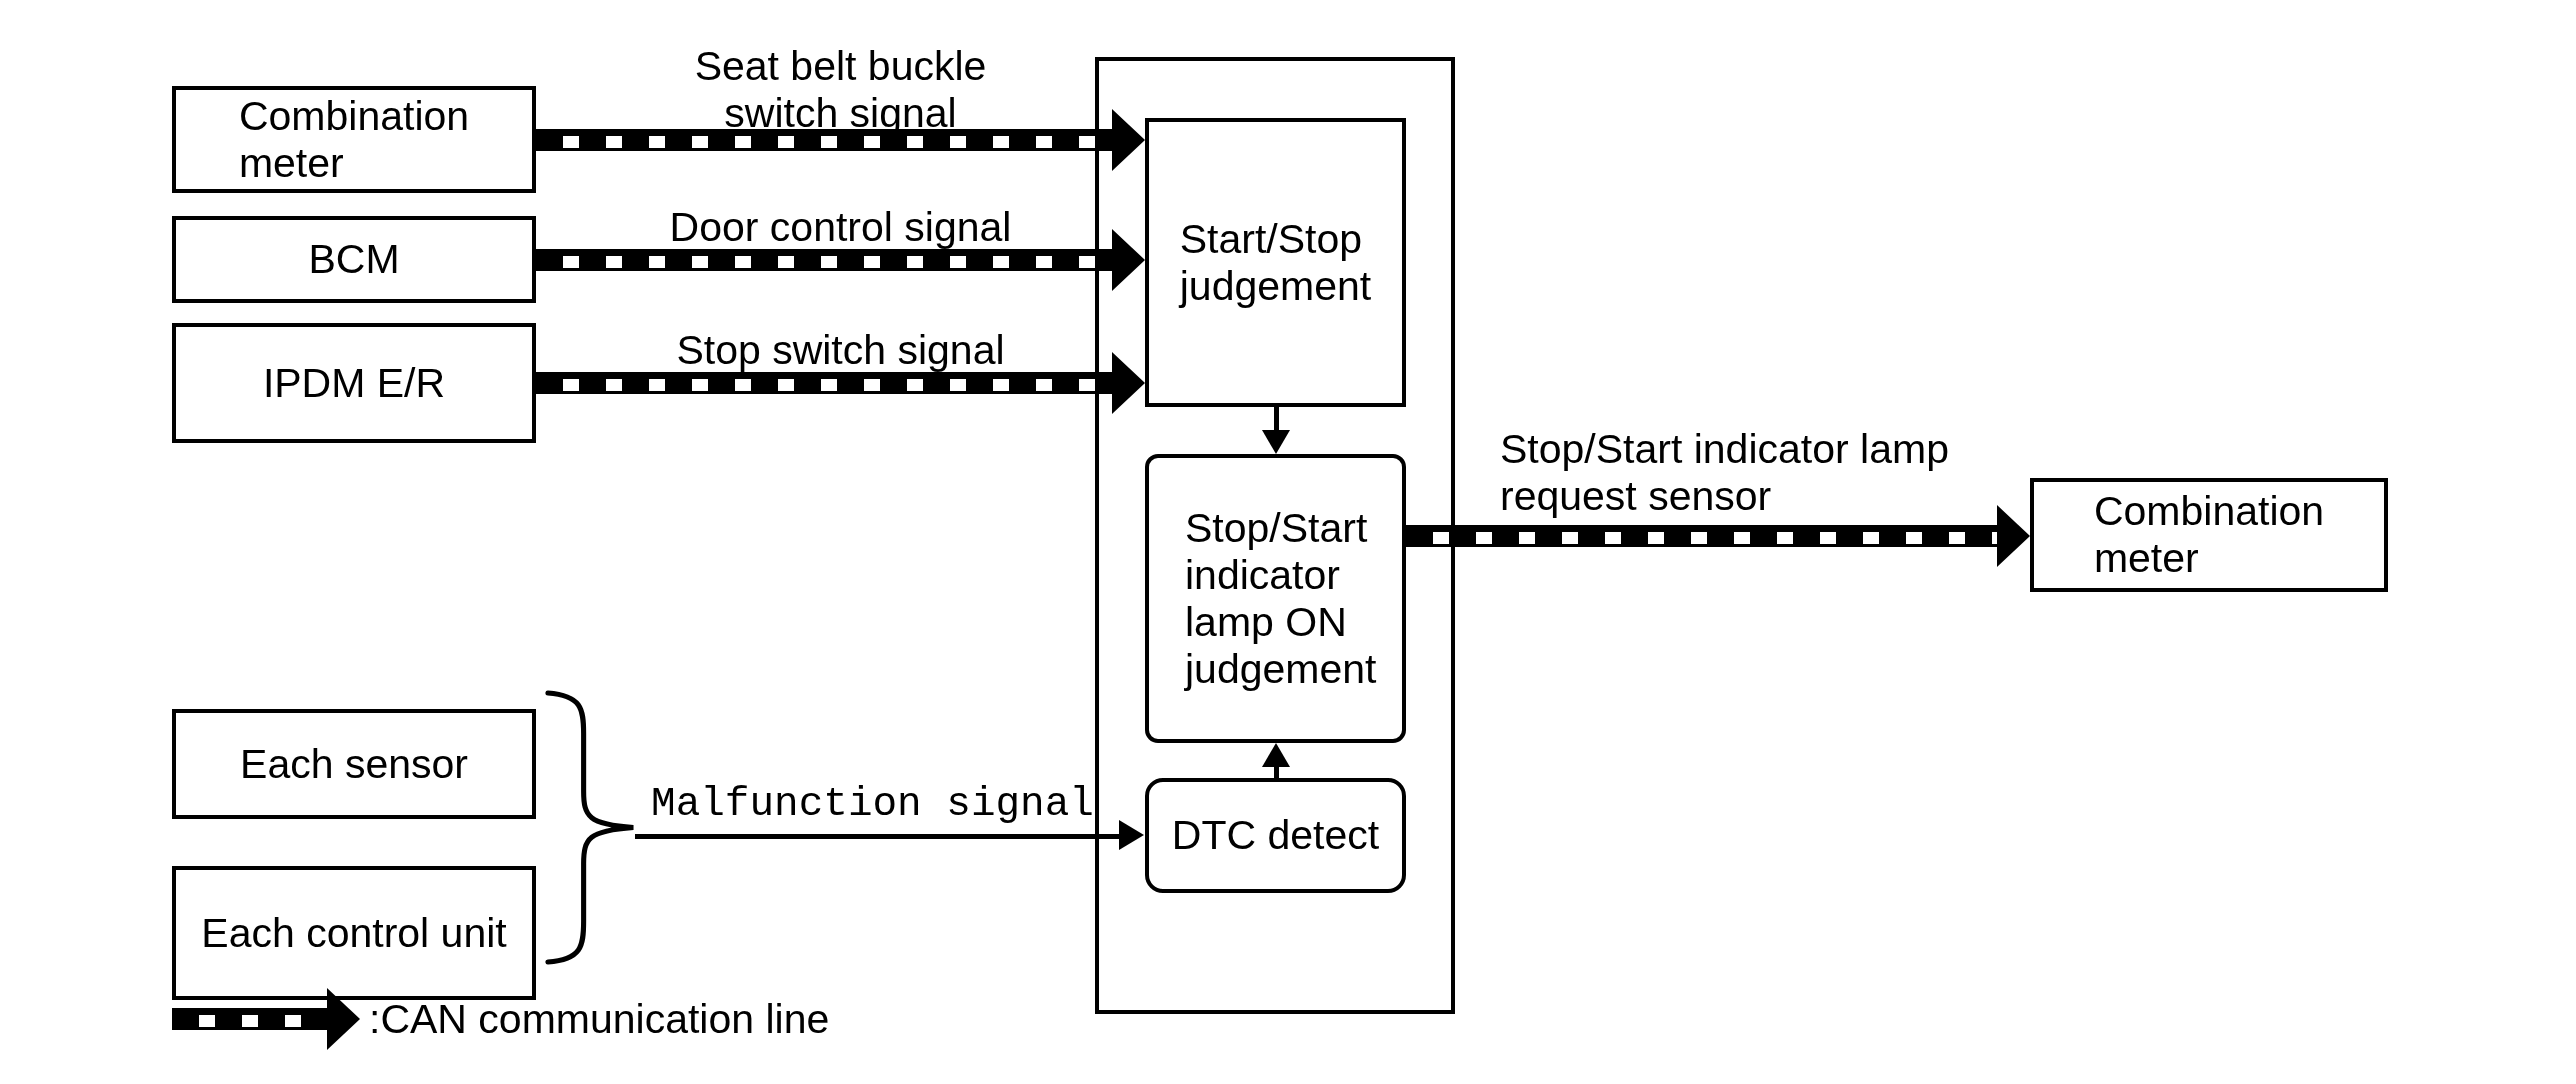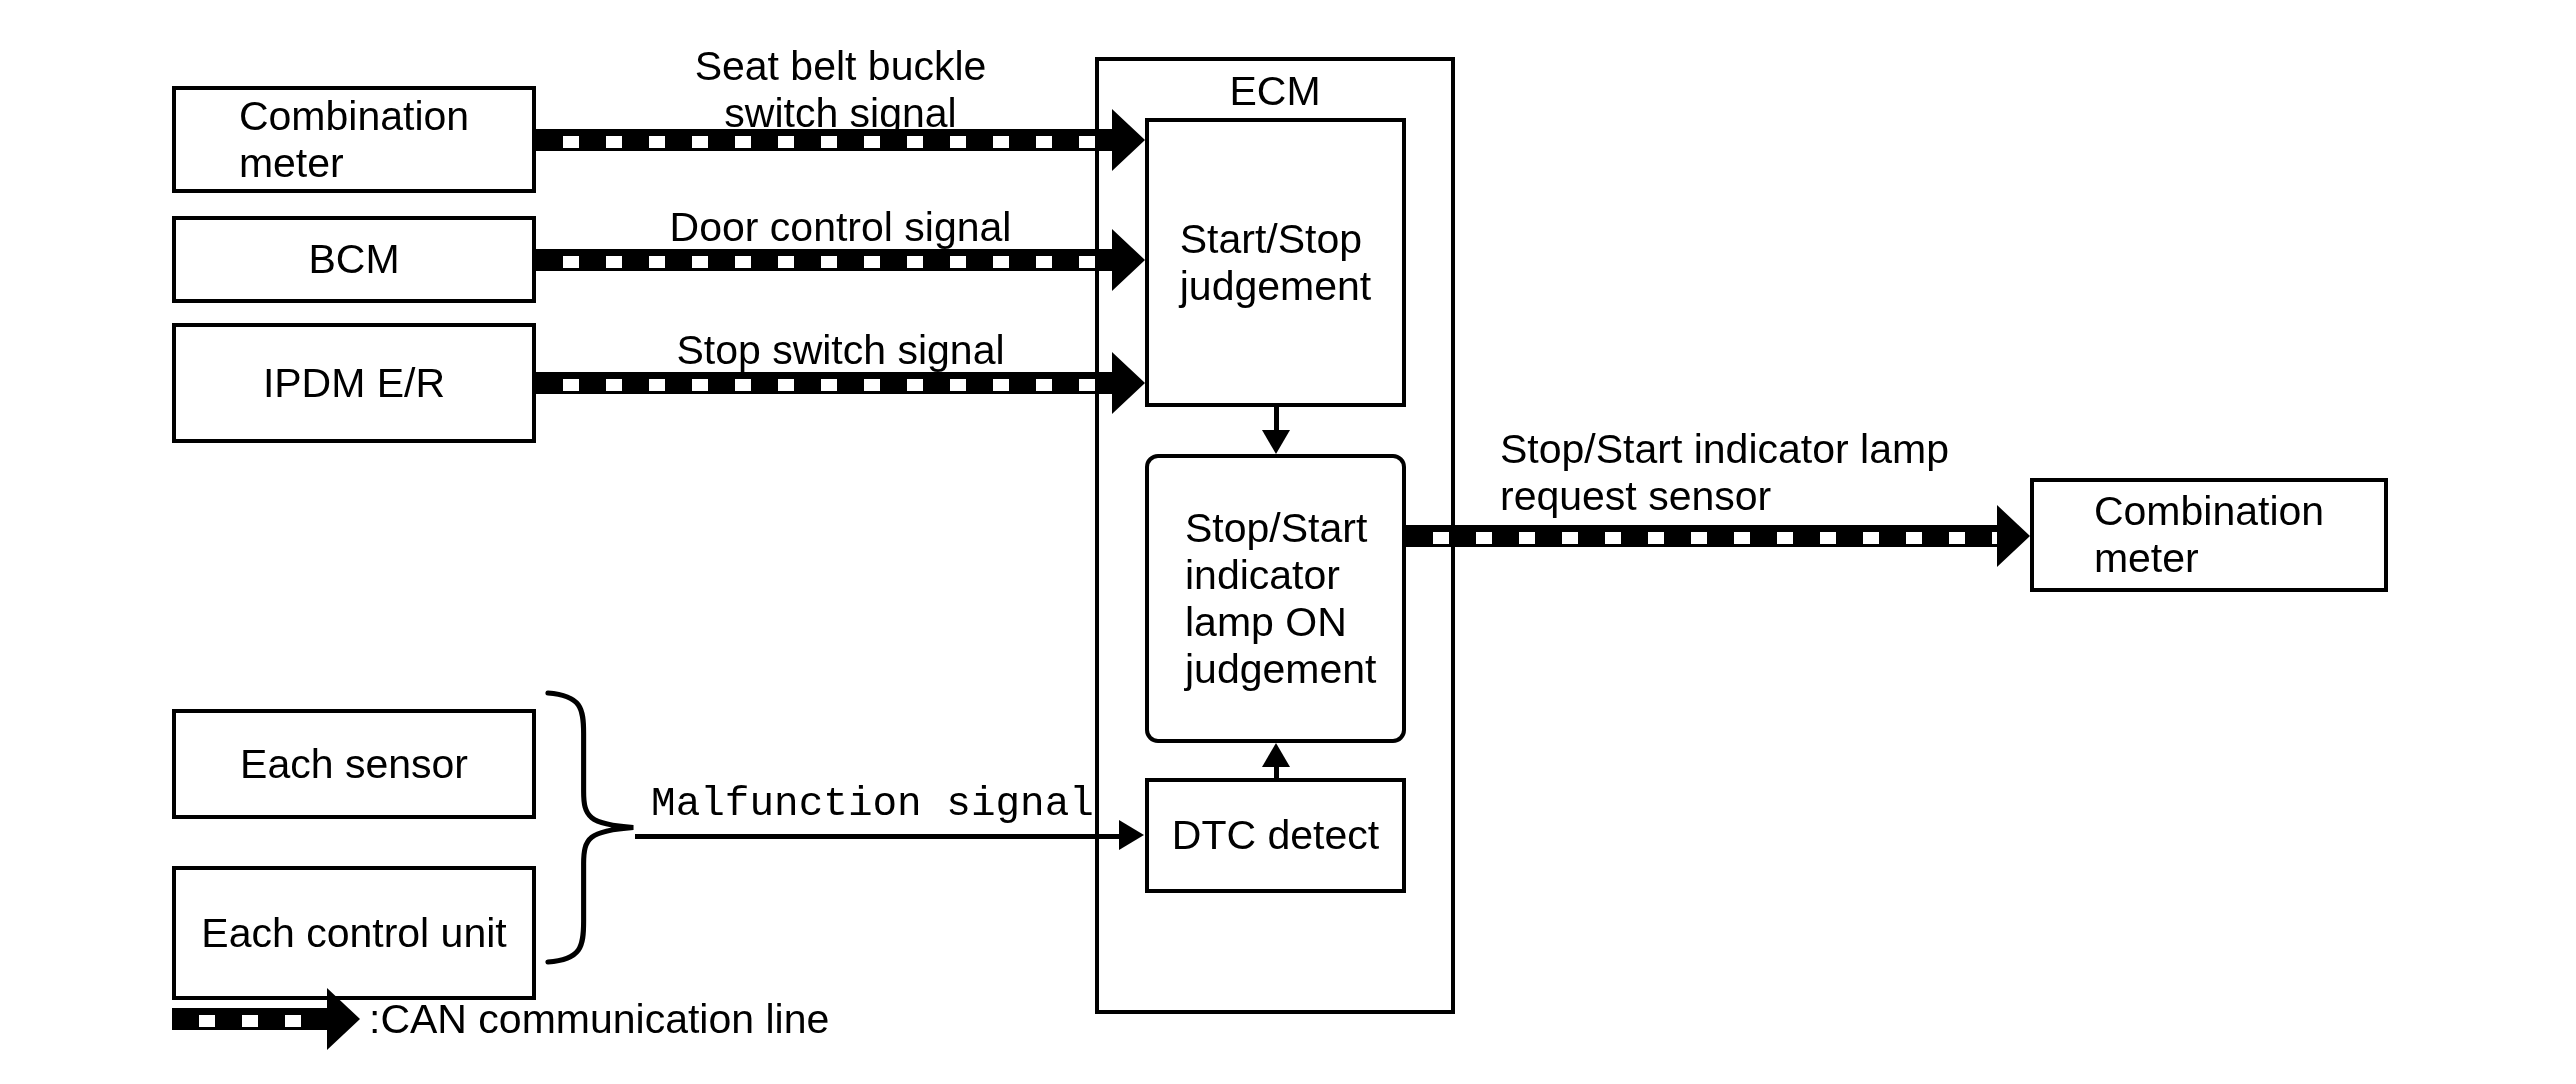--- a/index.html
+++ b/index.html
@@ -82,36 +82,35 @@
     border-left: 25.5px solid #000;
   }
   .brace-svg { position: absolute; }
 </style>
 </head>
 <body>
 
 <div id="canvas">
 
   <div class="outer-frame" style="left:1095px; top:57px; width:360px; height:957px;"></div>
-  <div class="plain-label centered-label" style="left:1095px; top:68px; width:360px;">ECM</div>
 
   <div class="box" style="left:172px; top:86px; width:364px; height:107px;">Combination
 meter</div>
   <div class="box" style="left:172px; top:216px; width:364px; height:87px;">BCM</div>
   <div class="box" style="left:172px; top:323px; width:364px; height:120px;">IPDM E/R</div>
   <div class="box" style="left:172px; top:693px; width:364px; height:110px;margin-top:16px;">Each sensor</div>
   <div class="box" style="left:172px; top:842px; width:364px; height:134px;margin-top:24px;">Each control unit</div>
 
   <div class="box" style="left:1145px; top:118px; width:261px; height:289px;">Start/Stop
 judgement</div>
   <div class="box left-align" style="left:1145px; top:454px; width:261px; height:289px;">Stop/Start
 indicator
 lamp ON
 judgement</div>
-  <div class="box" style="left:1145px; top:778px; width:261px; height:115px;">DTC detect</div>
+  <div class="box" style="left:1145px; top:778px; width:261px; height:115px;border-radius:18px;">DTC detect</div>
 
   <div class="box" style="left:2030px; top:478px; width:358px; height:114px;">Combination
 meter</div>
 
   <div class="can-arrow" style="left:536px; top:129px; width:576px;">
     <div class="can-shaft"></div>
     <div class="can-head"></div>
   </div>
   <div class="can-arrow" style="left:536px; top:249px; width:576px;">
     <div class="can-shaft"></div>

